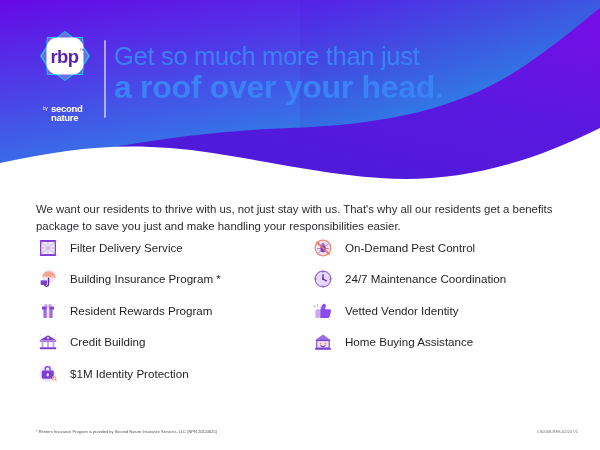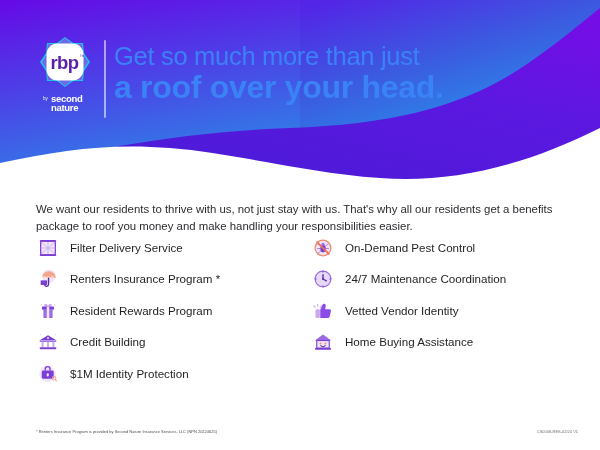--- a/index.html
+++ b/index.html
@@ -46,33 +46,33 @@
     left: 0;
     top: 0;
     width: 600px;
     height: 185px;
   }
 
   
   .logo-block {
     position: absolute;
     left: 34px;
-    top: 34px;
+    top: 28px;
     width: 62px;
     text-align: left;
   }
   .logo-mark {
     position: relative;
     width: 56px;
     height: 56px;
     margin: 0 auto;
   }
   .logo-mark svg { display: block; }
   .logo-sub {
-    margin-top: 1px;
+    margin-top: 17px;
     width: 62px;
     height: 22px;
   }
   .logo-sub svg { display:block; }
 
   .divider {
     position: absolute;
     left: 104px;
     top: 40px;
     width: 1.5px;
@@ -236,21 +236,21 @@
 
       <div class="divider"></div>
 
       <div class="headline">
         <span class="line1">Get so much more than just</span>
         <span class="line2">a roof over your head.</span>
       </div>
     </div>
   </div>
 
-  <p class="intro">We want our residents to thrive with us, not just stay with us. That's why all our residents get a benefits package to roof you money and make handling your responsibilities easier.</p>
+  <p class="intro">We want our residents to thrive with us, not just stay with us. That's why all our residents get a benefits package to save you just and make handling your responsibilities easier.</p>
 
   <div class="benefits">
 
     <div class="col left">
 
       <div class="benefit">
         <span class="ico">
           <svg viewBox="0 0 24 24" width="22" height="22">
             <rect x="4" y="4.5" width="16" height="15" rx="1.5" fill="#EFE6FB" stroke="#7B3FD4" stroke-width="1.4"></rect>
             <path d="M5 6 L19 18 M19 6 L5 18 M12 4.5 L12 19.5 M4 12 L20 12" stroke="#C9A8F0" stroke-width="0.9" fill="none"></path>
@@ -264,21 +264,21 @@
       <div class="benefit">
         <span class="ico">
           <svg viewBox="0 0 24 24" width="22" height="22">
             <circle cx="13" cy="9" r="7.5" fill="#EFE6FB"></circle>
             <path d="M5.5 11 A7.5 7.5 0 0 1 20.5 11 Z" fill="#F6A58C"></path>
             <path d="M5.5 11 C7 9.2 8.5 9.2 10 11 C11.5 9.2 13 9.2 14.5 11 C16 9.2 17.5 9.2 19 11" fill="none" stroke="#ffffff" stroke-width="1"></path>
             <path d="M4 18.5 L4 13.5 L11 13.5 L11 18.5 Z" fill="#7B3FD4"></path>
             <path d="M12.6 11 L12.6 18 A2.2 2.2 0 0 1 8.3 18.4" fill="none" stroke="#5B2BA8" stroke-width="1.5" stroke-linecap="round"></path>
           </svg>
         </span>
-        <span class="lbl">Renters Insurance Program *</span>
+        <span class="lbl">Building Insurance Program *</span>
       </div>
 
       <div class="benefit">
         <span class="ico">
           <svg viewBox="0 0 24 24" width="22" height="22">
             <path d="M8 5.2 C8.8 3.4 11 4.2 12 6.4 C13 4.2 15.2 3.4 16 5.2 C16.7 6.8 14.5 7.4 12 7.4 C9.5 7.4 7.3 6.8 8 5.2 Z" fill="#C9A8F0"></path>
             <rect x="5.5" y="7.2" width="13" height="3.4" rx="0.7" fill="#7B3FD4"></rect>
             <rect x="7" y="10.6" width="10" height="9" rx="0.7" fill="#9B6BE0"></rect>
             <rect x="10.6" y="7.2" width="2.8" height="12.4" fill="#EFE6FB"></rect>
             <circle cx="5.2" cy="5" r="0.7" fill="#D7C5F5"></circle>

